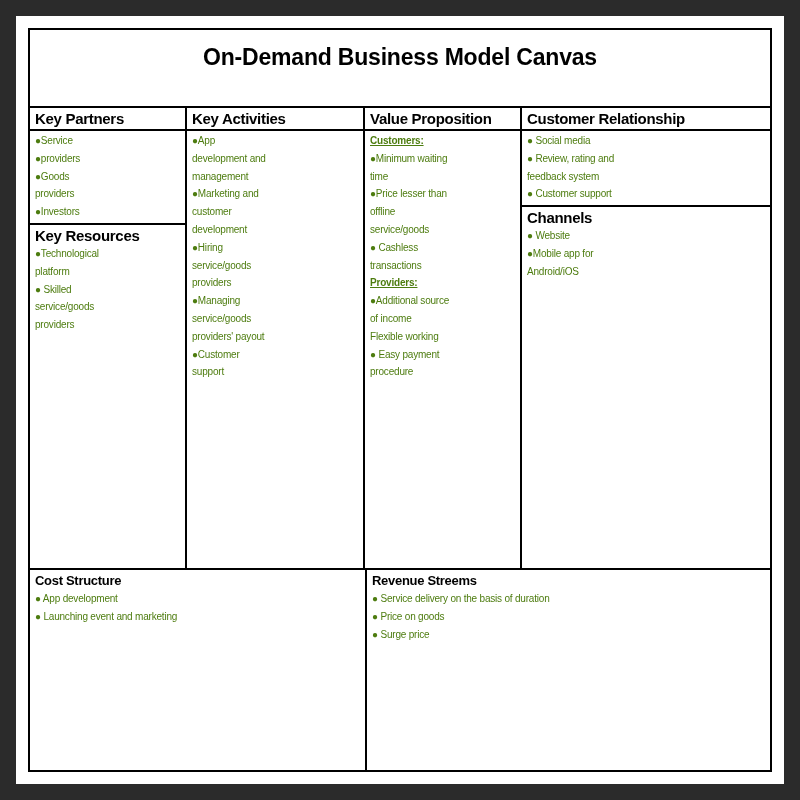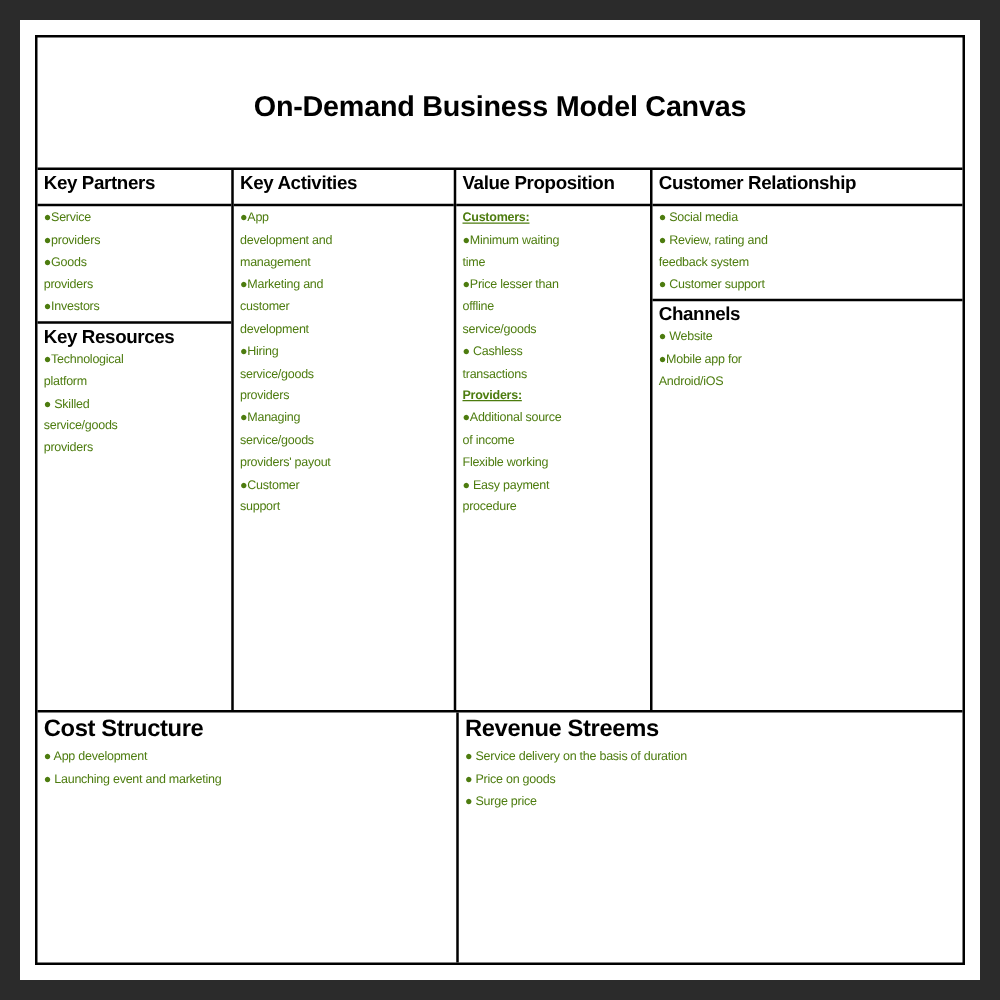--- a/index.html
+++ b/index.html
@@ -27,21 +27,20 @@
 
   
   .title-row {
     border-bottom: 2px solid #000;
     height: 78px;
     display: flex;
     align-items: flex-start;
     justify-content: center;
     padding-top: 14px;
     flex: 0 0 auto;
-    margin-top: 28px;
   }
   .title-text {
     font-size: 23px;
     font-weight: bold;
     letter-spacing: -0.2px;
     color: #000;
     font-family: "Liberation Sans", sans-serif;
   }
 
   
@@ -62,21 +61,21 @@
   .col-4 { flex: 1 1 auto; }
 
   .block { padding: 0 0 0 0; }
   .block.divided { border-top: 2px solid #000; }
   .block.grow { flex: 1 1 auto; }
 
   .hd {
     font-size: 15px;
     font-weight: bold;
     color: #000;
-    padding: 2px 4px 8px 5px;
+    padding: 2px 4px 2px 5px;
     border-bottom: 2px solid #000;
     white-space: nowrap;
     letter-spacing: -0.3px;
   }
   .hd.nounder { border-bottom: none; padding-bottom: 0; }
 
   ul.items {
     list-style: none;
     margin: 0;
     padding: 1px 3px 2px 5px;
@@ -99,21 +98,21 @@
 
   
   .bottom-row {
     display: flex;
     height: 200px;
     flex: 0 0 auto;
   }
   .bot-left { width: 337px; border-right: 2px solid #000; }
   .bot-right { flex: 1 1 auto; }
   .bot-hd {
-    font-size: 19px;
+    font-size: 13px;
     font-weight: bold;
     color: #000;
     padding: 3px 4px 1px 5px;
     letter-spacing: -0.3px;
     white-space: nowrap;
   }
 </style>
 </head>
 <body>
 

